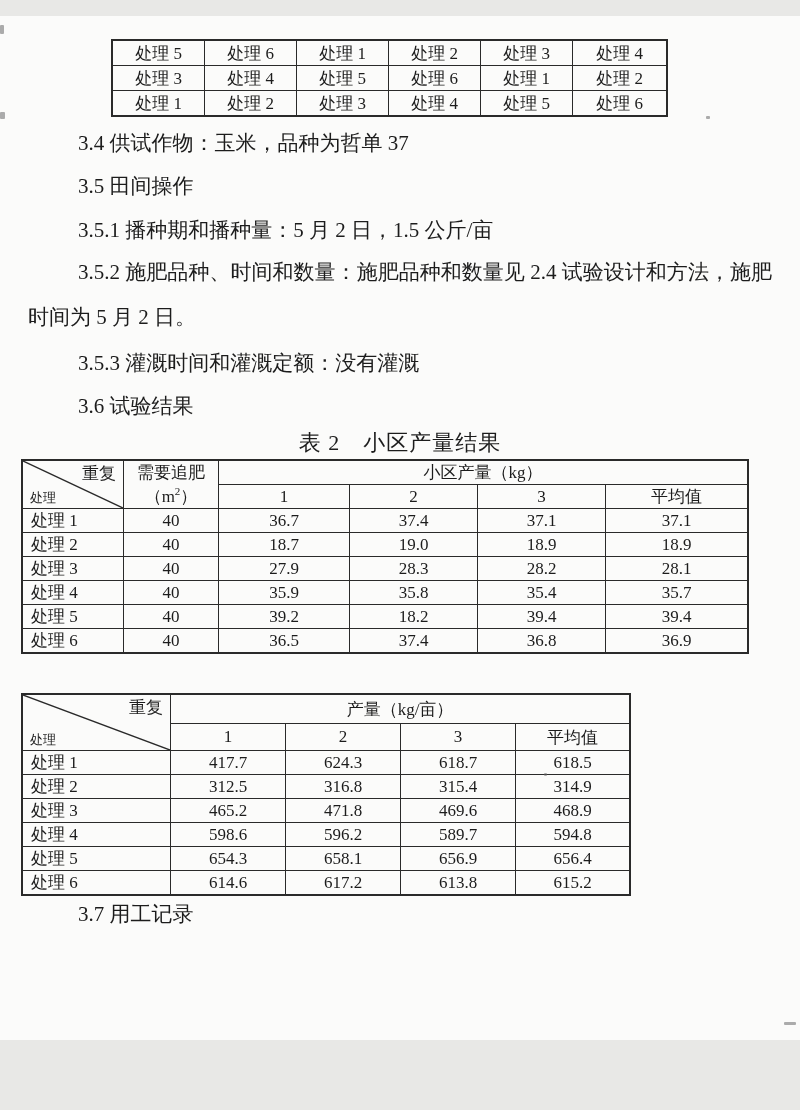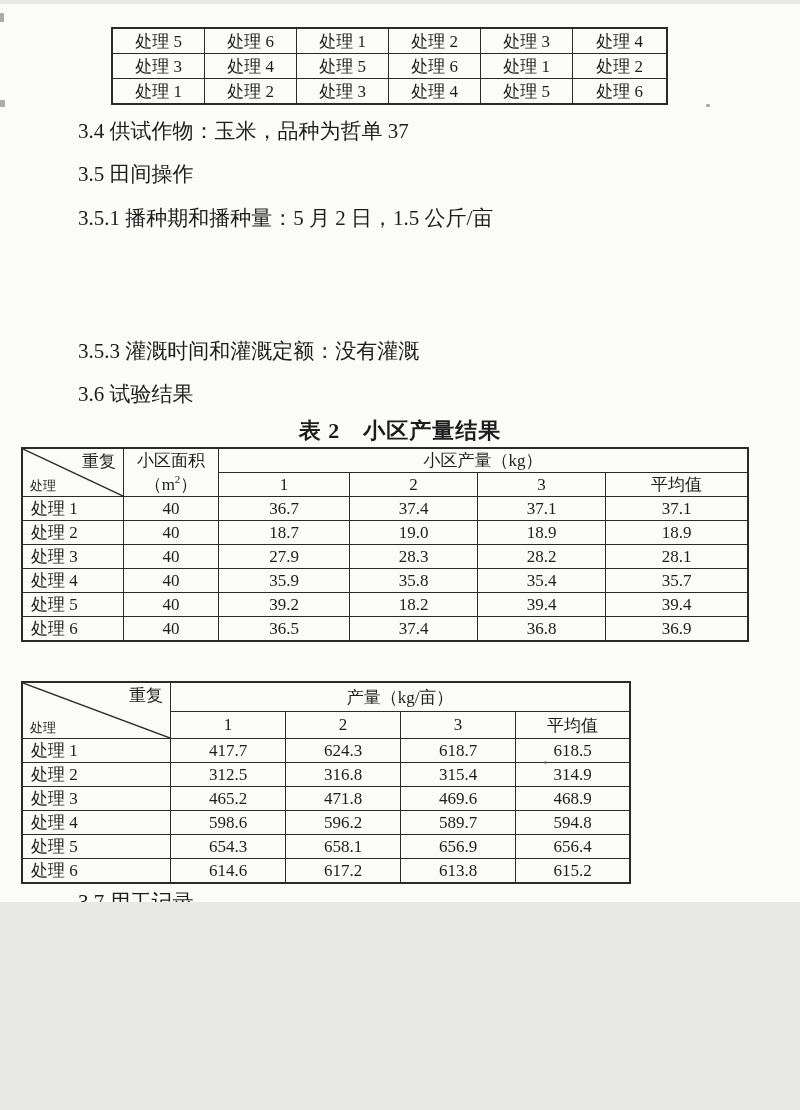--- a/index.html
+++ b/index.html
@@ -1,17 +1,17 @@
 <!DOCTYPE html>
 <html><head>
 <meta charset="utf-8">
 <style>
   html,body{margin:0;padding:0;background:#e8e8e6;}
   .page{
-    position:relative;width:800px;height:898px;margin:4px auto;
+    position:relative;width:800px;height:1024px;margin:16px auto;
     background:#fbfbfa;overflow:hidden;
     font-family:"Liberation Serif","DejaVu Serif",serif;
     color:#1c1c1c;
   }
   
   .line{position:absolute;left:28px;width:744px;font-size:21px;line-height:44px;white-space:nowrap;}
   .indent{padding-left:50px;}
   .para{position:absolute;left:28px;width:744px;font-size:21px;line-height:45px;
         text-indent:50px;text-align:justify;white-space:normal;}
   
@@ -30,21 +30,21 @@
   .t3 td{height:23px;}
   .row-label{text-align:left;padding-left:8px;}
   .hdr2{line-height:1.3;}
   
   .corner{position:relative;padding:8px;}
   .corner svg{position:absolute;left:0;top:0;width:100%;height:100%;}
   .c-top{position:absolute;top:1px;right:7px;font-size:17px;}
   .c-bot{position:absolute;bottom:1px;left:7px;font-size:13px;}
   
   .t-title{position:absolute;left:0;width:800px;text-align:center;
-           font-size:22px;font-weight:bold;letter-spacing:1px;}
+           font-size:22px;font-weight:normal;letter-spacing:1px;}
   
   .pageno{position:absolute;left:0;top:1082px;width:770px;text-align:center;font-size:16px;}
   
   .speck{position:absolute;background:#6a6a6a;opacity:.55;border-radius:1px;}
   sup{font-size:11px;}
 </style>
 </head>
 <body>
 
 <div class="page">
@@ -82,20 +82,21 @@
         <td>处理 4</td>
         <td>处理 5</td>
         <td>处理 6</td>
       </tr>
     </tbody>
   </table>
 
   <div class="line indent" style="top:105px">3.4 供试作物：玉米，品种为哲单 37</div>
   <div class="line indent" style="top:148px">3.5 田间操作</div>
   <div class="line indent" style="top:192px">3.5.1 播种期和播种量：5 月 2 日，1.5 公斤/亩</div>
+  <div class="para" style="top:234px">3.5.2 施肥品种、时间和数量：施肥品种和数量见 2.4 试验设计和方法，施肥时间为 5 月 2 日。</div>
   <div class="line indent" style="top:325px">3.5.3 灌溉时间和灌溉定额：没有灌溉</div>
   <div class="line indent" style="top:368px">3.6 试验结果</div>
 
   <div class="t-title" style="top:412px">表 2　小区产量结果</div>
 
   <table class="t2 outer">
     <colgroup>
         <col style="width:101px">
         <col style="width:95px">
         <col style="width:131px">
@@ -106,21 +107,21 @@
     <thead>
       <tr>
         <td class="corner" rowspan="2">
           <svg viewBox="0 0 100 100" preserveAspectRatio="none">
               <line x1="0" y1="0" x2="100" y2="100" stroke="#2a2a2a" stroke-width="1.4" vector-effect="non-scaling-stroke"></line>
             </svg>
           <span class="c-top">重复</span>
           <span class="c-bot">处理</span>
         </td>
         <td rowspan="2" class="hdr2">
-          <div>小区面积</div>
+          <div>需要追肥</div>
           <div><span>（m</span><sup>2</sup><span>）</span></div>
         </td>
         <td colspan="4">小区产量（kg）</td>
       </tr>
       <tr>
         <td>1</td>
         <td>2</td>
         <td>3</td>
         <td>平均值</td>
       </tr>

